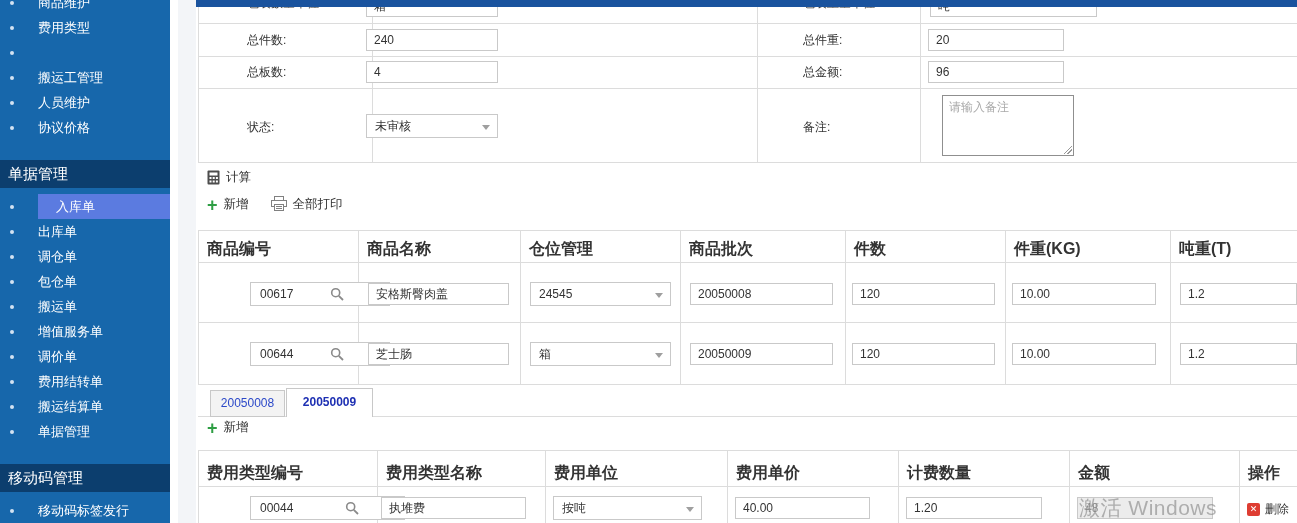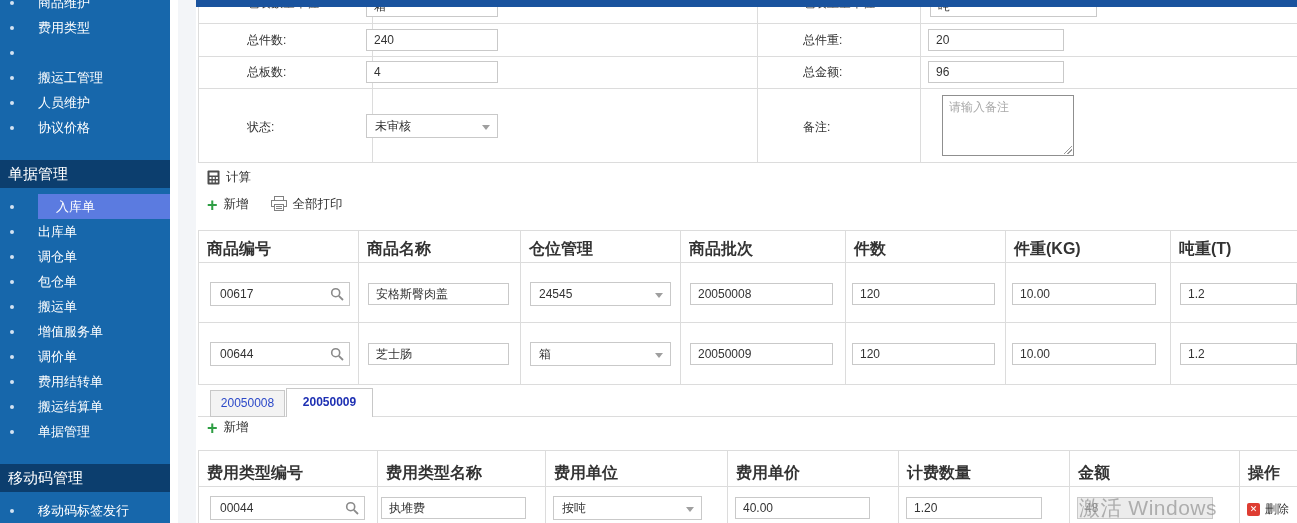--- a/index.html
+++ b/index.html
@@ -22,21 +22,21 @@
   .topbar{position:absolute;left:196px;top:0;width:1101px;height:7px;background:#1a539e;z-index:4;}
   .hline{position:absolute;left:198px;width:1099px;height:1px;background:#dcdcdc;}
   .vline{position:absolute;width:1px;background:#dcdcdc;}
 
   .lbl{position:absolute;color:#333;line-height:15px;white-space:nowrap;margin-left:40px;}
   .txt{position:absolute;height:22px;border:1px solid #c9c9c9;background:#fff;color:#333;
        font:12px "Liberation Sans","DejaVu Sans",sans-serif;padding:0 7px;box-sizing:border-box;z-index:1;}
   .txt.dis{background:#ececec;color:#9a9a9a;}
   .search{position:absolute;height:24px;z-index:1;}
   .search input{width:100%;height:24px;border:1px solid #c9c9c9;background:#fff;color:#333;
-       font:12px "Liberation Sans","DejaVu Sans",sans-serif;padding:0 24px 0 9px;box-sizing:border-box;}
+       font:12px "Liberation Sans","DejaVu Sans",sans-serif;padding:0 24px 0 9px;box-sizing:border-box;margin-left:40px;}
   .search svg{position:absolute;right:6px;top:5px;}
   .sel{position:absolute;height:24px;border:1px solid #c9c9c9;background:#fff;box-sizing:border-box;
        padding:0 20px 0 8px;line-height:22px;color:#333;z-index:1;}
   .arr{position:absolute;right:7px;top:10px;width:0;height:0;
        border-left:4px solid transparent;border-right:4px solid transparent;border-top:5px solid #9f9f9f;}
   .ta-wrap{position:absolute;left:929px;top:95px;width:132px;height:61px;z-index:1;padding-left:13px;}
   .ta-wrap textarea{width:100%;height:100%;resize:none;border:1px solid #8f8f8f;box-sizing:border-box;
        font:12px "Liberation Sans","DejaVu Sans",sans-serif;color:#333;padding:3px 6px;}
   .ta-wrap textarea::placeholder{color:#a9a9a9;}
   .grip{position:absolute;right:2px;bottom:2px;width:9px;height:9px;

